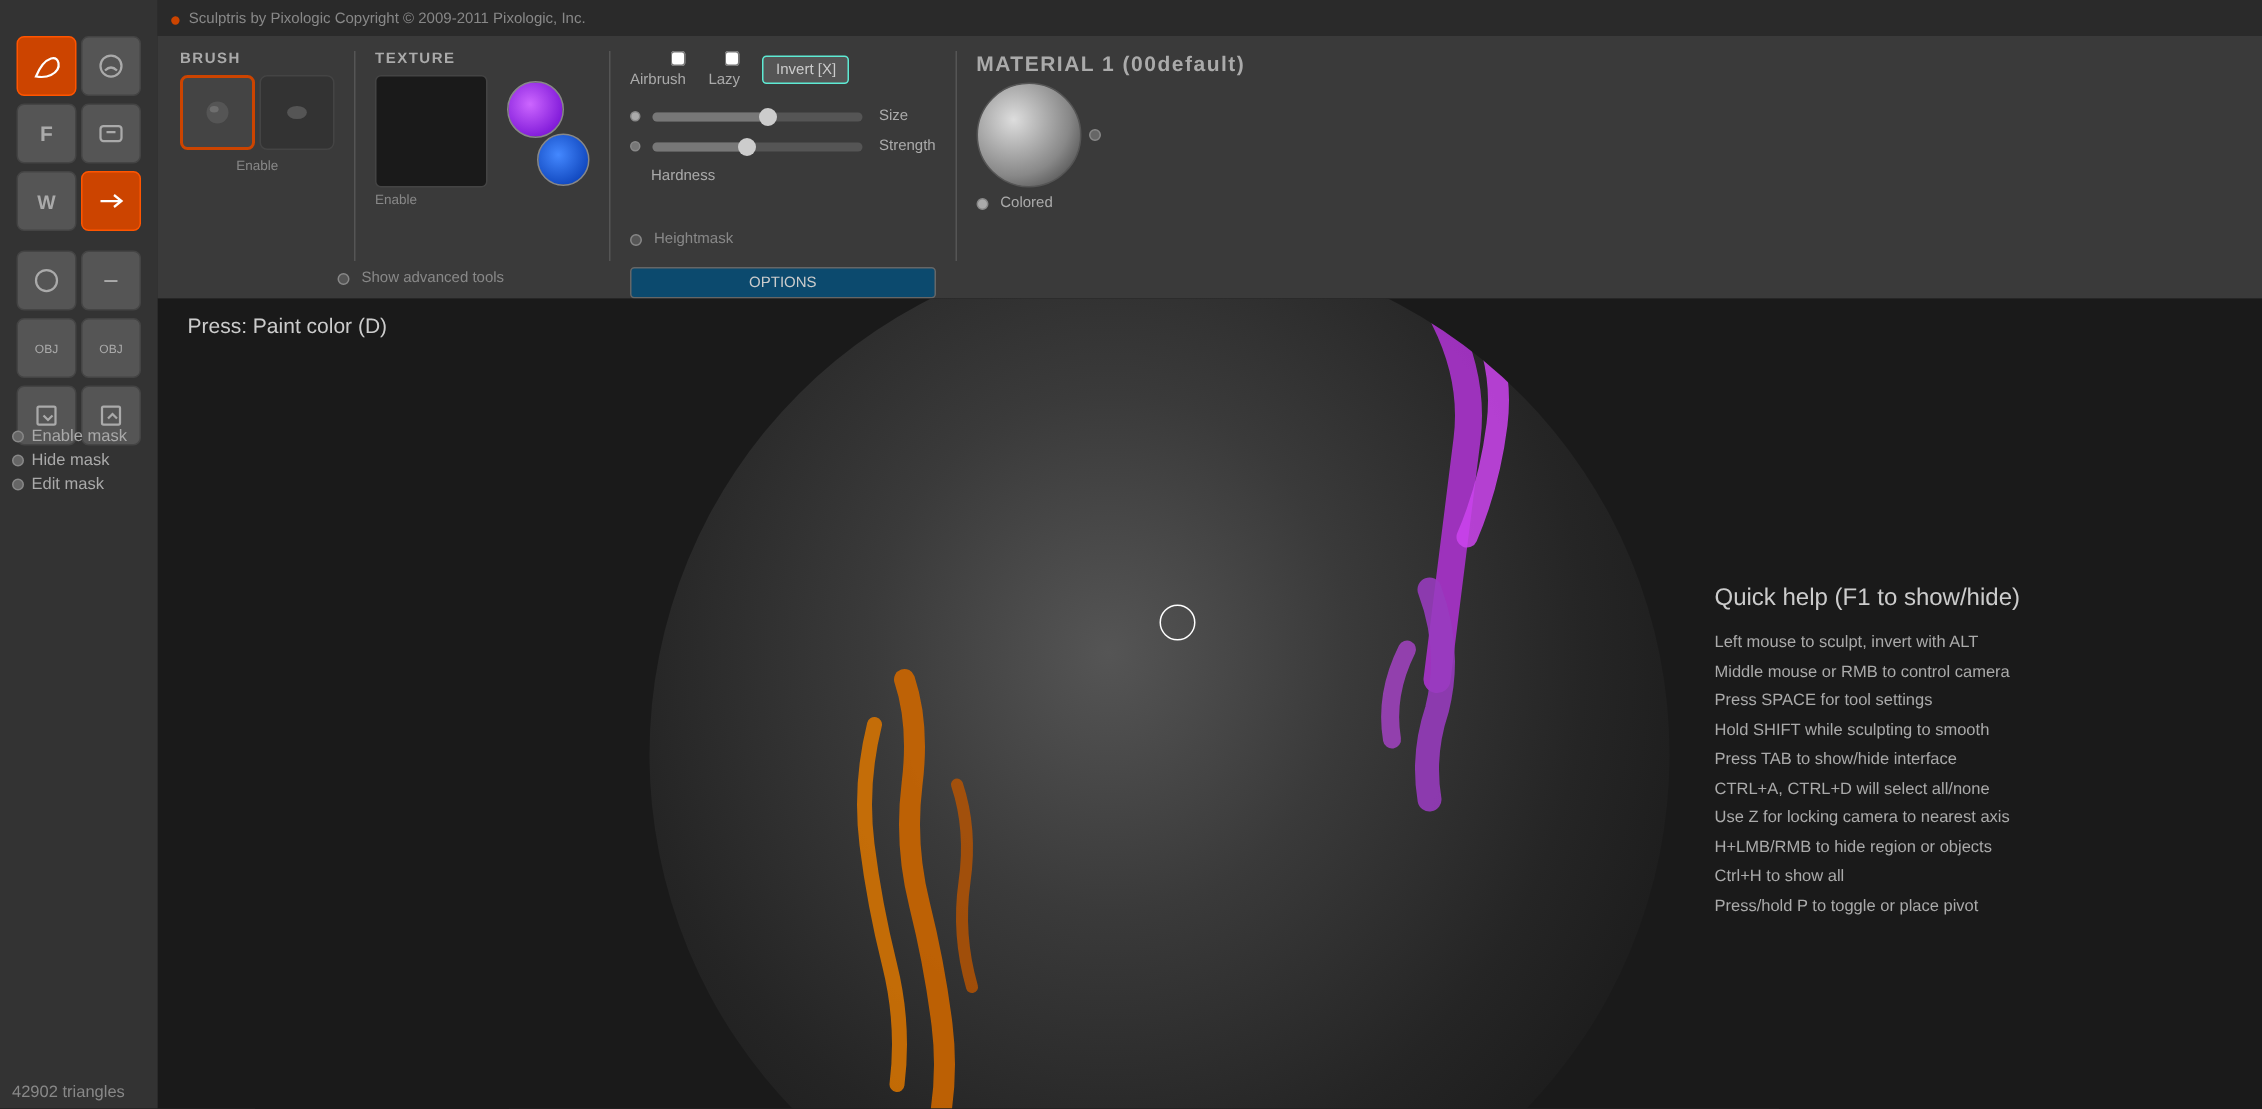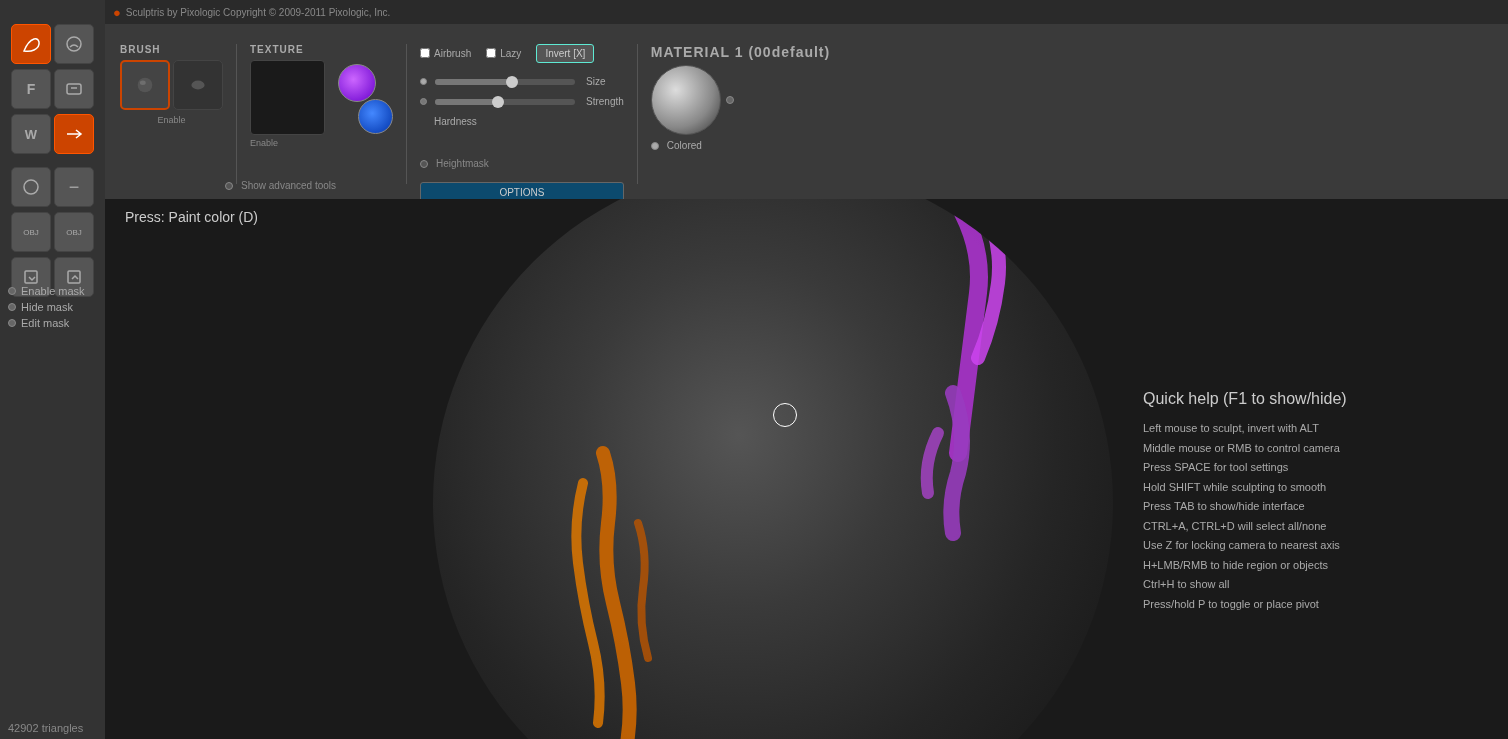--- a/index.html
+++ b/index.html
@@ -54,21 +54,21 @@
     
     #toolbar {
       position: absolute;
       top: 24px;
       left: 105px;
       right: 0;
       height: 175px;
       background: #3a3a3a;
       display: flex;
       align-items: flex-start;
-      padding: 20px 15px;
+      padding: 10px 15px;
       gap: 8px;
     }
 
     .toolbar-section {
       display: flex;
       flex-direction: column;
       align-items: flex-start;
     }
 
     .toolbar-label {
@@ -99,25 +99,26 @@
 
     .brush-options-top {
       display: flex;
       align-items: center;
       gap: 15px;
       margin-bottom: 8px;
     }
 
     .checkbox-label {
       display: flex;
-      align-items: flex-start;
+      align-items: flex-end;
       gap: 4px;
       font-size: 10px;
       color: #aaa;
       cursor: pointer;
+      flex-direction: column;
     }
 
     .checkbox-label input[type="checkbox"] {
       width: 10px;
       height: 10px;
     }
 
     .invert-btn {
       background: #555;
       border: 1px solid #5eead4;

